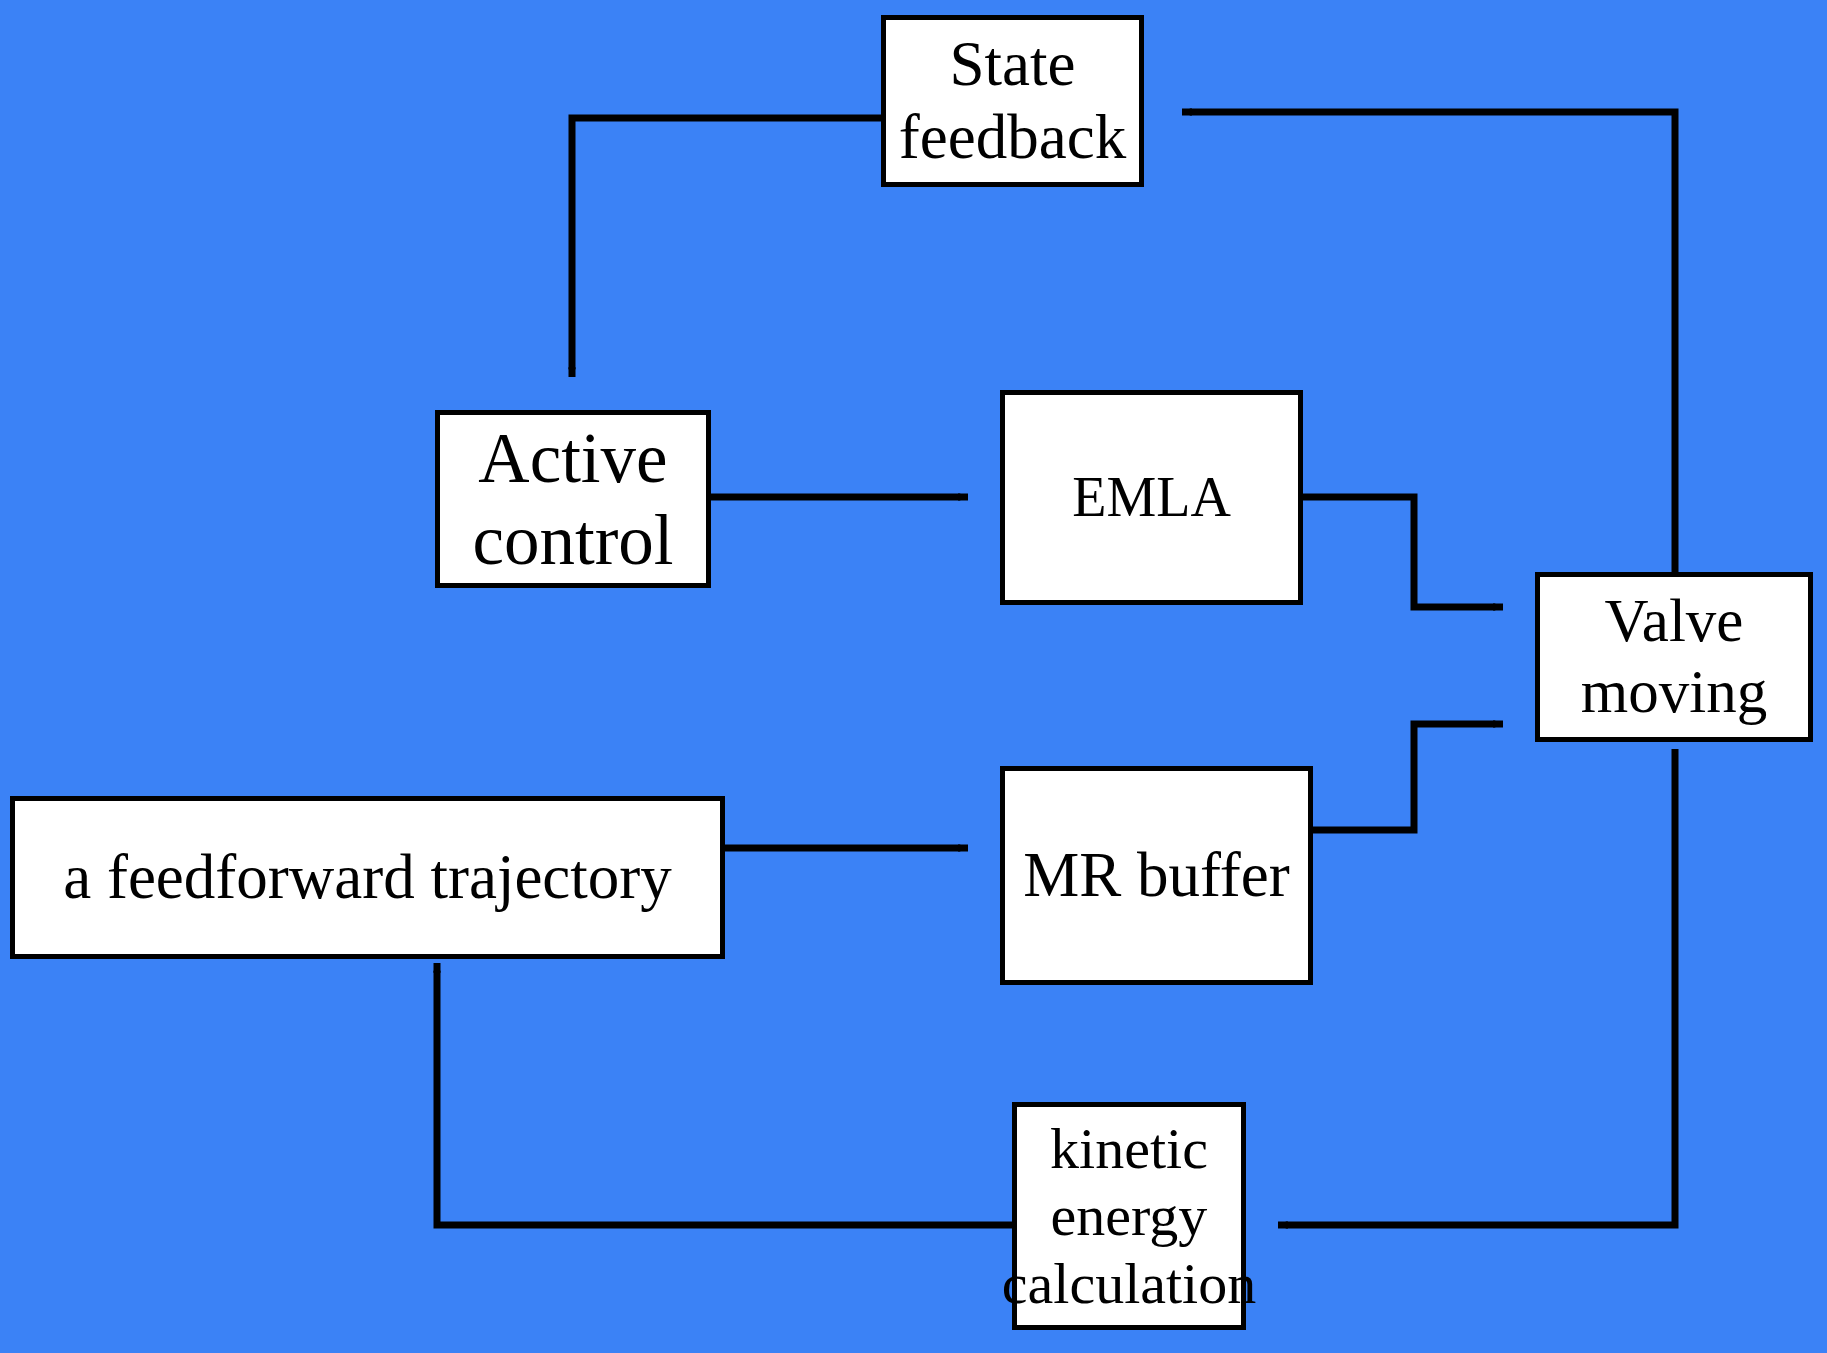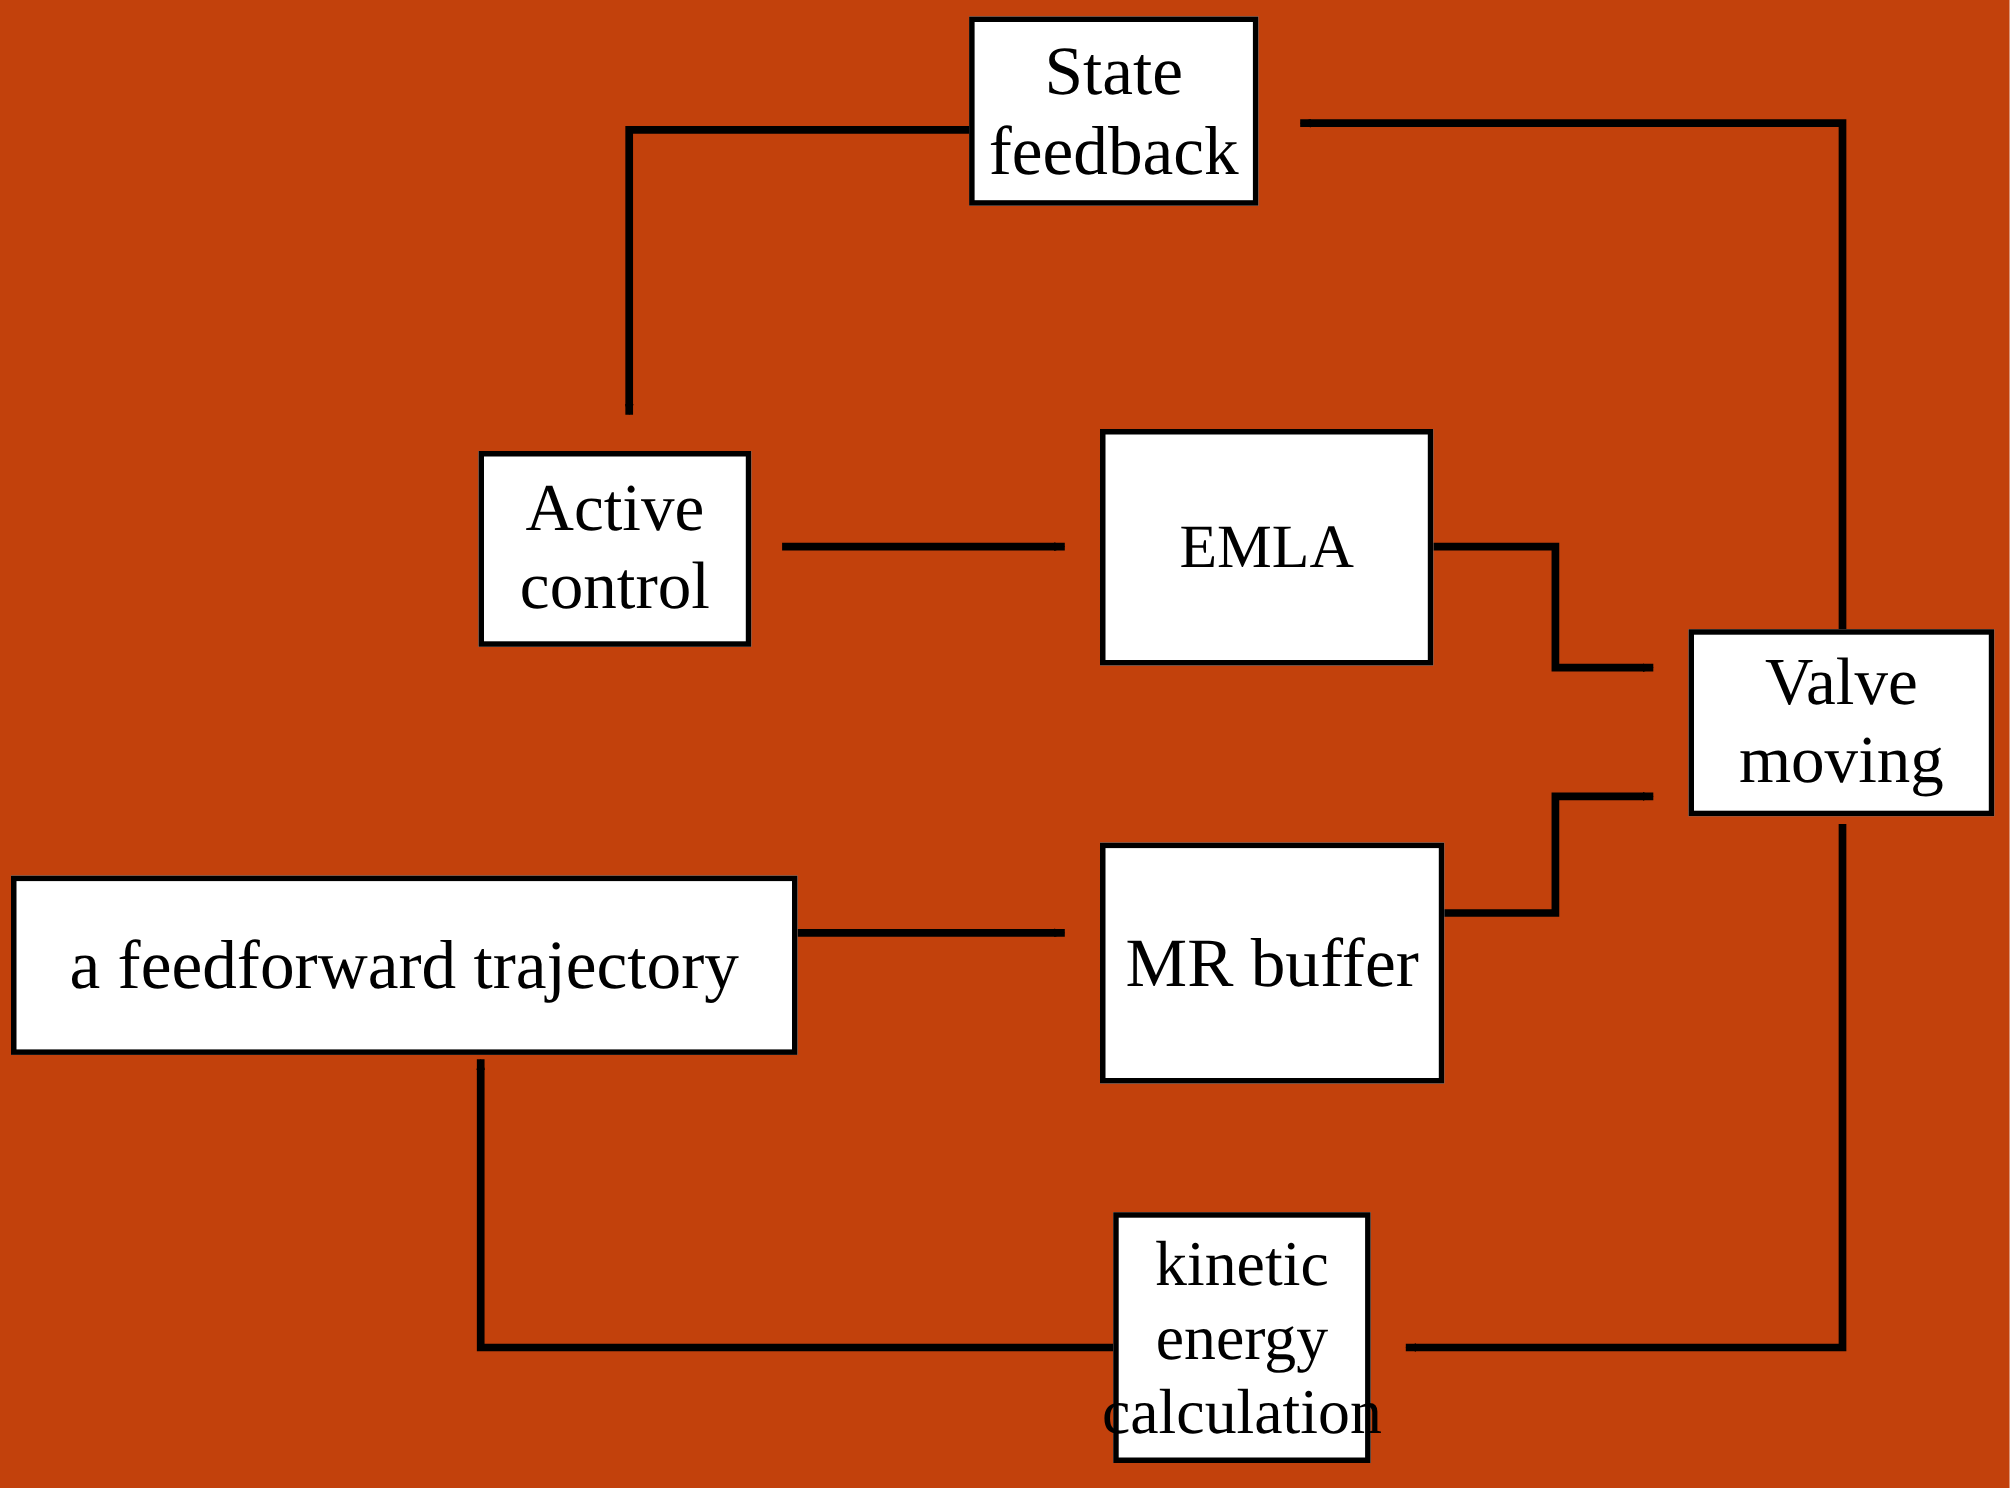--- a/index.html
+++ b/index.html
@@ -4,21 +4,21 @@
 <style>
   html, body {
     margin: 0;
     padding: 0;
     background: #ffffff;
   }
   #diagram-root {
     position: relative;
     width: 1827px;
     height: 1353px;
-    background: #c2410c;
+    background: #3b82f6;
     font-family: "Liberation Serif", "DejaVu Serif", serif;
     overflow: hidden;
   }
   #diagram-svg {
     position: absolute;
     left: 0;
     top: 0;
     width: 1827px;
     height: 1353px;
   }
@@ -34,21 +34,21 @@
     color: #000000;
     line-height: 1.16;
     z-index: 3;
   }
   .node-label {
     display: block;
     white-space: pre-line;
     padding: 0 6px;
   }
   .box-state-feedback { left: 881px;  top: 15px;   width: 263px; height: 172px; font-size: 63px; }
-  .box-active-control { left: 435px;  top: 410px;  width: 248px; height: 178px; font-size: 61px; }
+  .box-active-control { left: 435px;  top: 410px;  width: 276px; height: 178px; font-size: 71px; }
   .box-emla          { left: 1000px; top: 390px;  width: 303px; height: 215px; font-size: 56px; }
   .box-valve-moving  { left: 1535px; top: 572px;  width: 278px; height: 170px; font-size: 61px; }
   .box-mr-buffer     { left: 1000px; top: 722px;  width: 313px; height: 219px; font-size: 63px; margin-top: 44px; }
   .box-feedforward   { left: 10px;   top: 768px;  width: 715px; height: 163px; font-size: 63px; margin-top: 28px; }
   .box-kinetic       { left: 1012px; top: 1102px; width: 234px; height: 228px; font-size: 58px; }
 </style>
 </head>
 <body>
 
 <div id="diagram-root">

